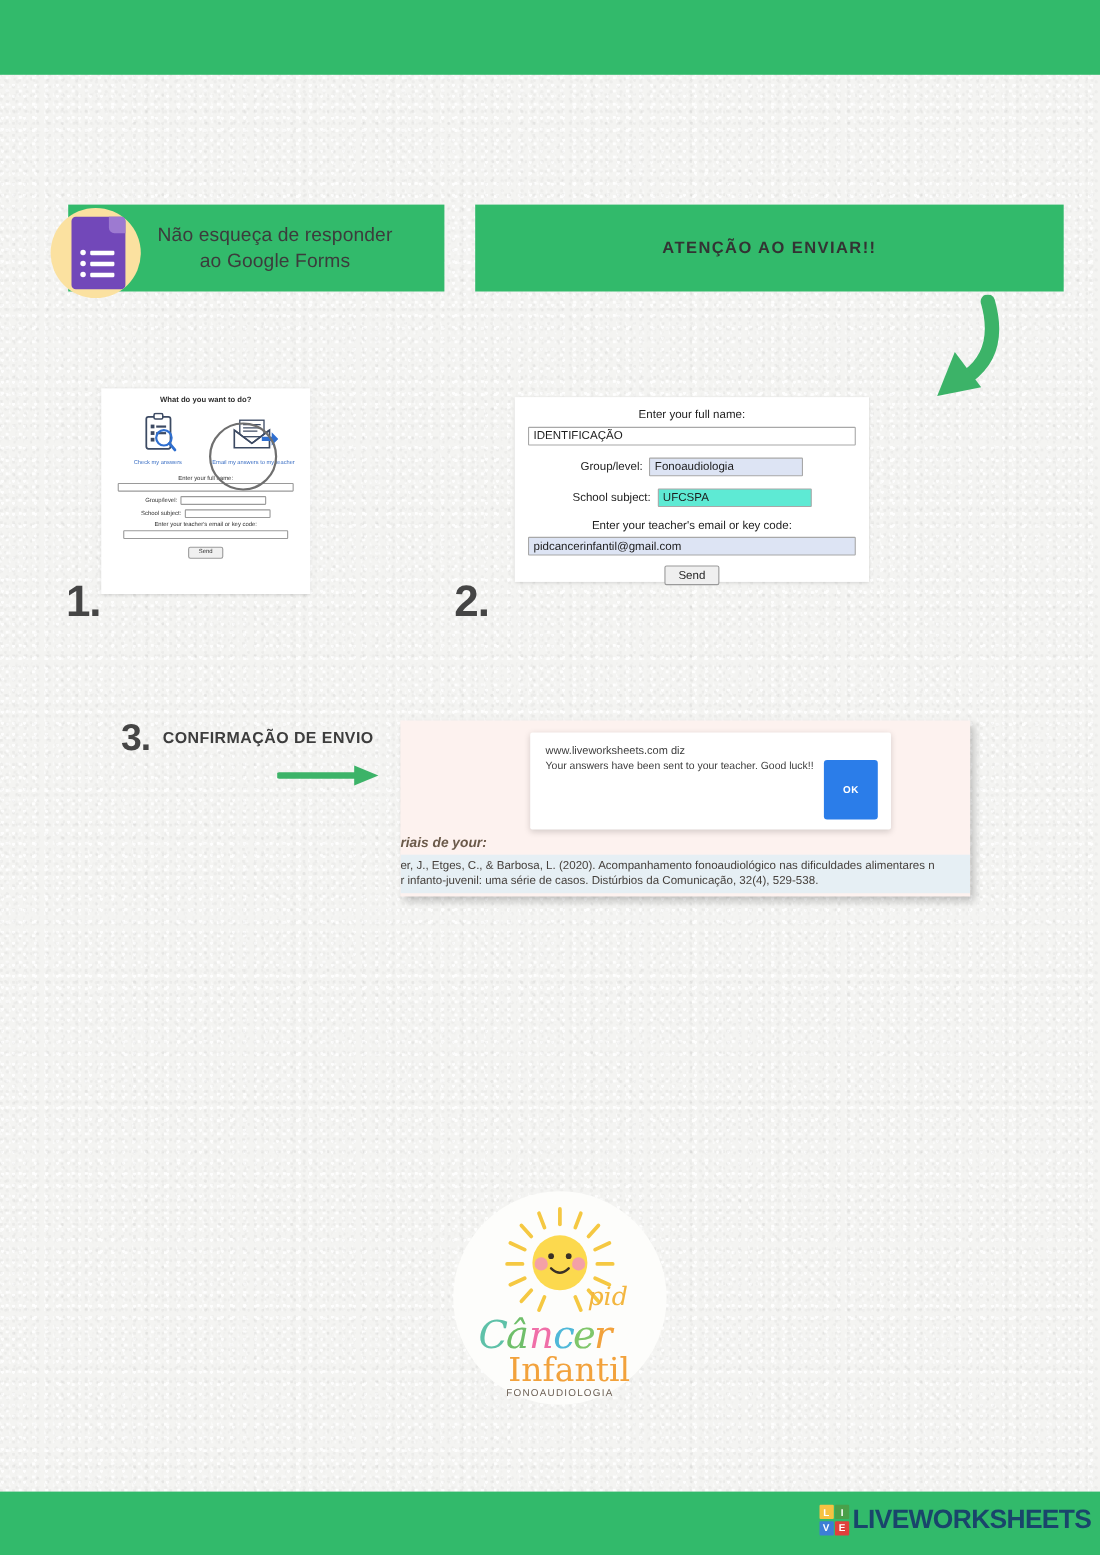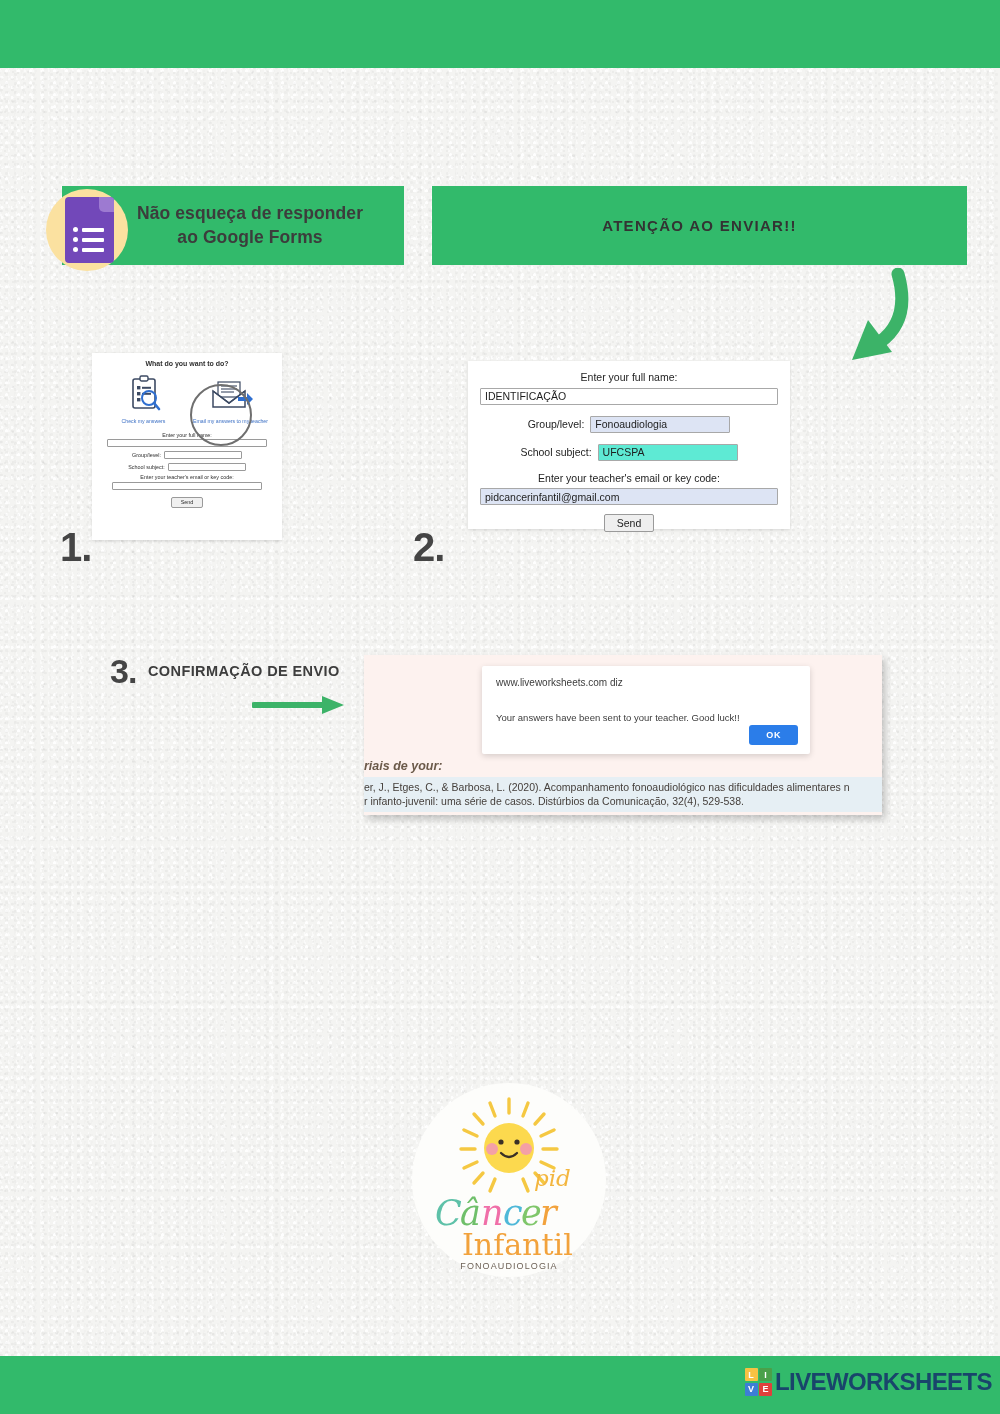--- a/index.html
+++ b/index.html
@@ -53,21 +53,21 @@
     text-align: center;
     z-index: 3;
   }
   .banner-left {
     left: 62px; top: 186px;
     width: 342px; height: 79px;
   }
   .banner-left .banner-text {
     color: #3c3c3c;
     font-size: 17.5px;
-    font-weight: bold;
+    font-weight: normal;
     line-height: 1.35;
     letter-spacing: .1px;
     padding-left: 44px;
     padding-right: 10px;
   }
   .banner-right {
     left: 432px; top: 186px;
     width: 535px; height: 79px;
   }
   .banner-right .banner-text {
@@ -286,35 +286,35 @@
     left: 118px; top: 11px;
     width: 328px; height: 88px;
     background: #ffffff;
     border-radius: 2px;
     box-shadow: 0 2px 6px rgba(0,0,0,.16);
     padding: 11px 14px 0;
   }
   .s3-dialog-host {
     font-size: 10px;
     color: #3c3c3c;
-    margin-bottom: 24px;
+    margin-bottom: 3px;
   }
   .s3-dialog-msg {
     font-size: 9.5px;
     color: #3c3c3c;
   }
   .s3-ok {
     position: absolute;
     right: 12px; bottom: 9px;
     background: #2b7de9;
     color: #ffffff;
     font-size: 9px;
     font-weight: bold;
     letter-spacing: .6px;
-    padding: 5px 17px;
+    padding: 22px 17px;
     border: none;
     border-radius: 3px;
     font-family: "Liberation Sans", sans-serif;
   }
   .s3-heading {
     position: absolute;
     left: 0; top: 104px;
     font-size: 12.5px;
     font-weight: bold;
     font-style: italic;

